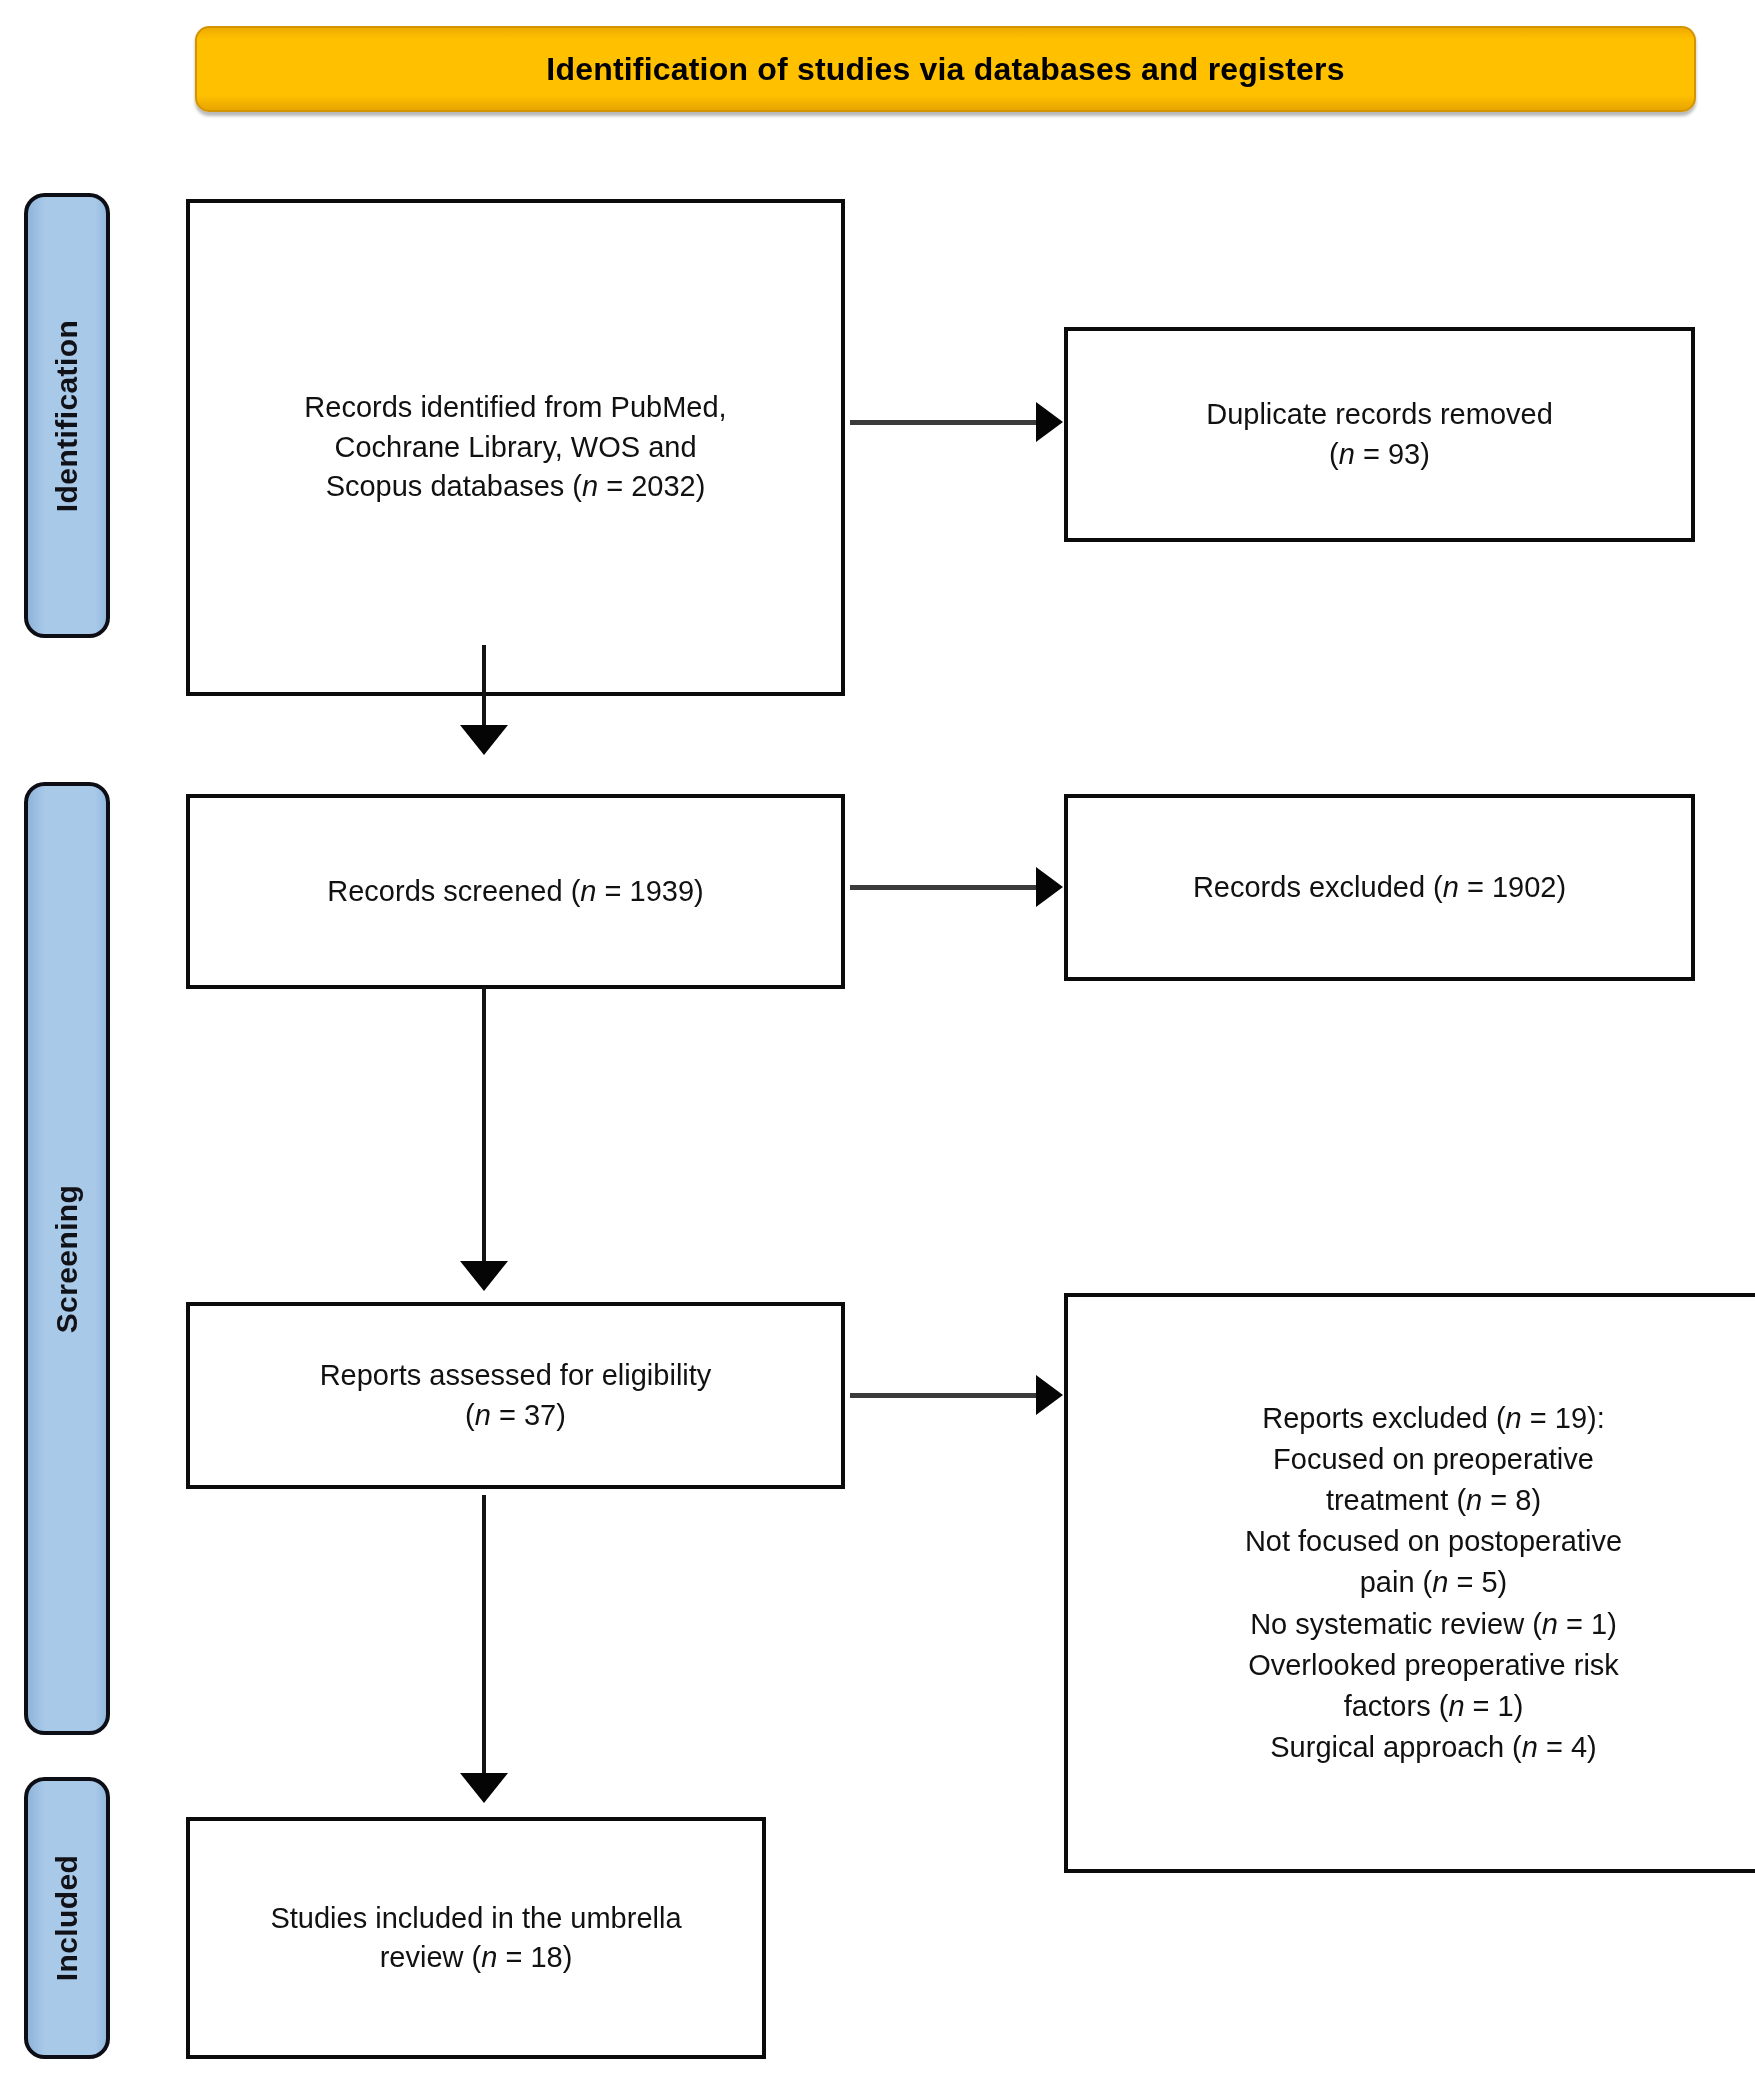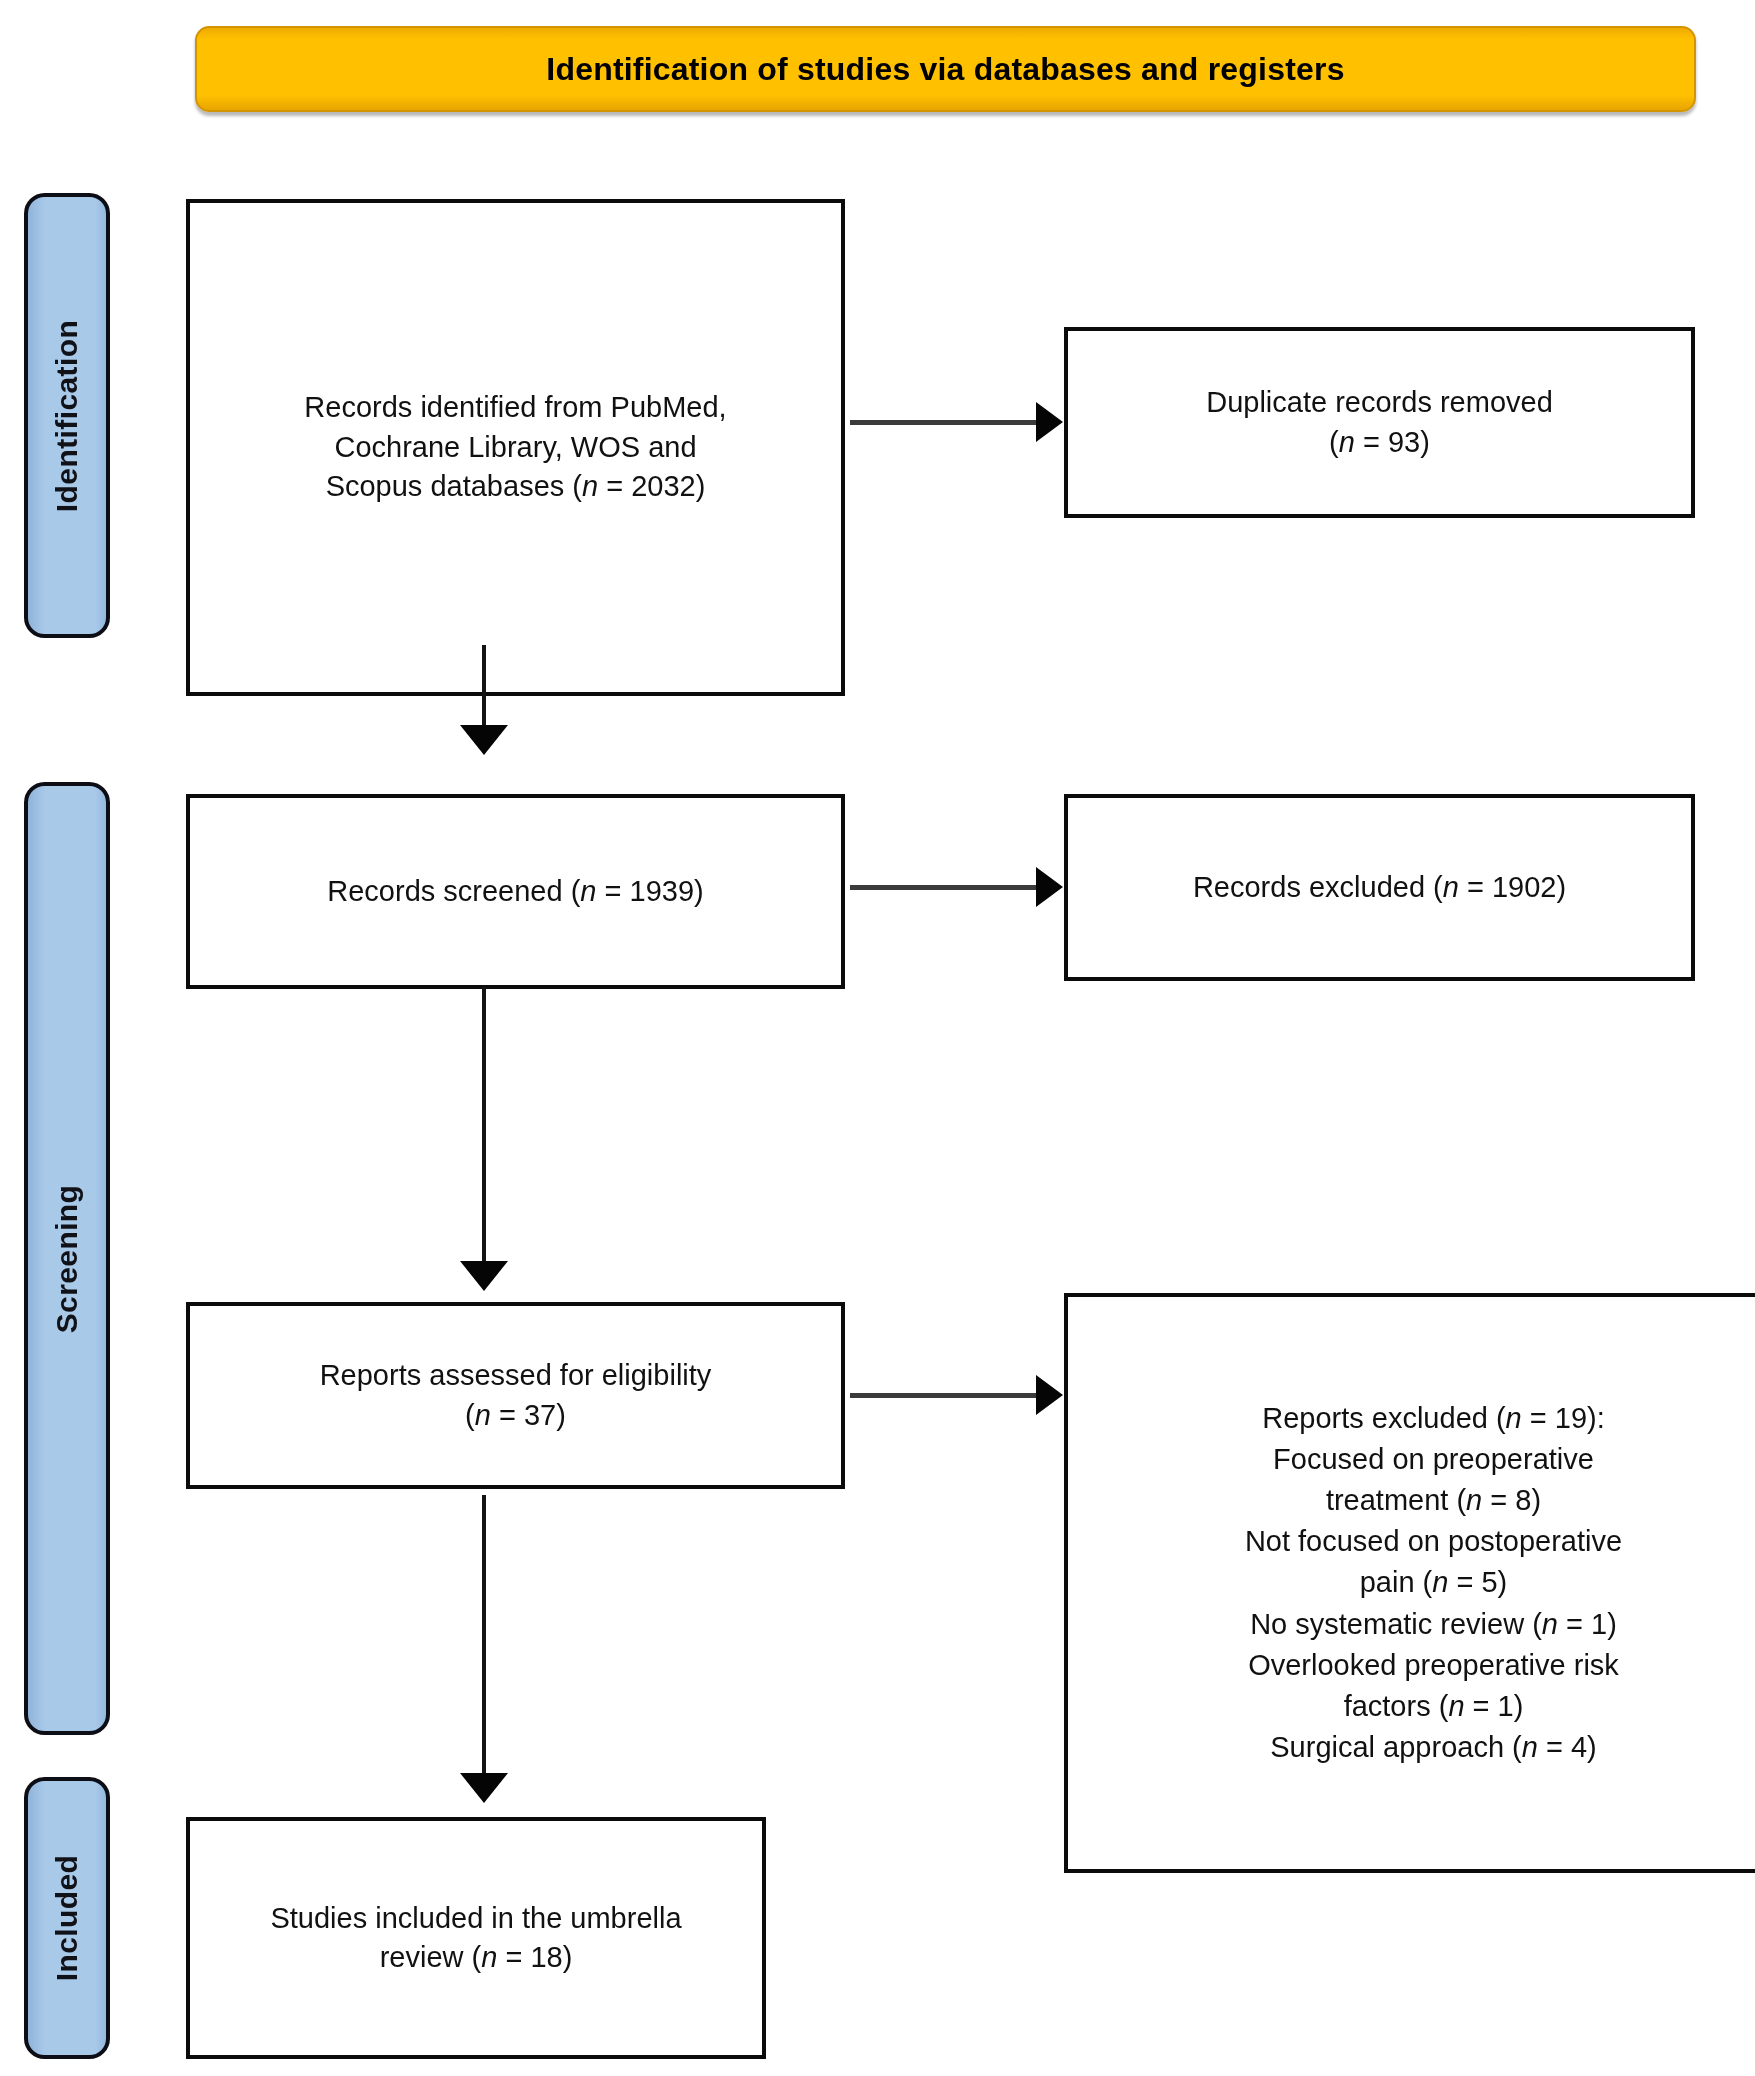--- a/index.html
+++ b/index.html
@@ -78,21 +78,21 @@
   }
   .pbox .ptext {
     font-size: 29px;
     line-height: 1.36;
     color: #111111;
     text-align: center;
   }
   .pbox .ptext em { font-style: italic; }
 
   #box-identified   { left: 186px;  top: 199px;  width: 659px;  height: 497px; }
-  #box-duplicates   { left: 1064px; top: 327px;  width: 631px;  height: 191px; }
+  #box-duplicates   { left: 1064px; top: 327px;  width: 631px;  height: 215px; }
   #box-screened     { left: 186px;  top: 794px; width: 659px;  height: 195px; }
   #box-excluded     { left: 1064px; top: 794px; width: 631px;  height: 187px; justify-content: center; }
   #box-assessed     { left: 186px;  top: 1302px; width: 659px;  height: 187px; }
   #box-rep-excluded { left: 1064px; top: 1293px; width: 739px;  height: 580px; }
   #box-included     { left: 186px;  top: 1817px; width: 580px;  height: 242px; }
 
   #box-rep-excluded .ptext { font-size: 29px; line-height: 1.42; }
 
   
   .h-arrow {

